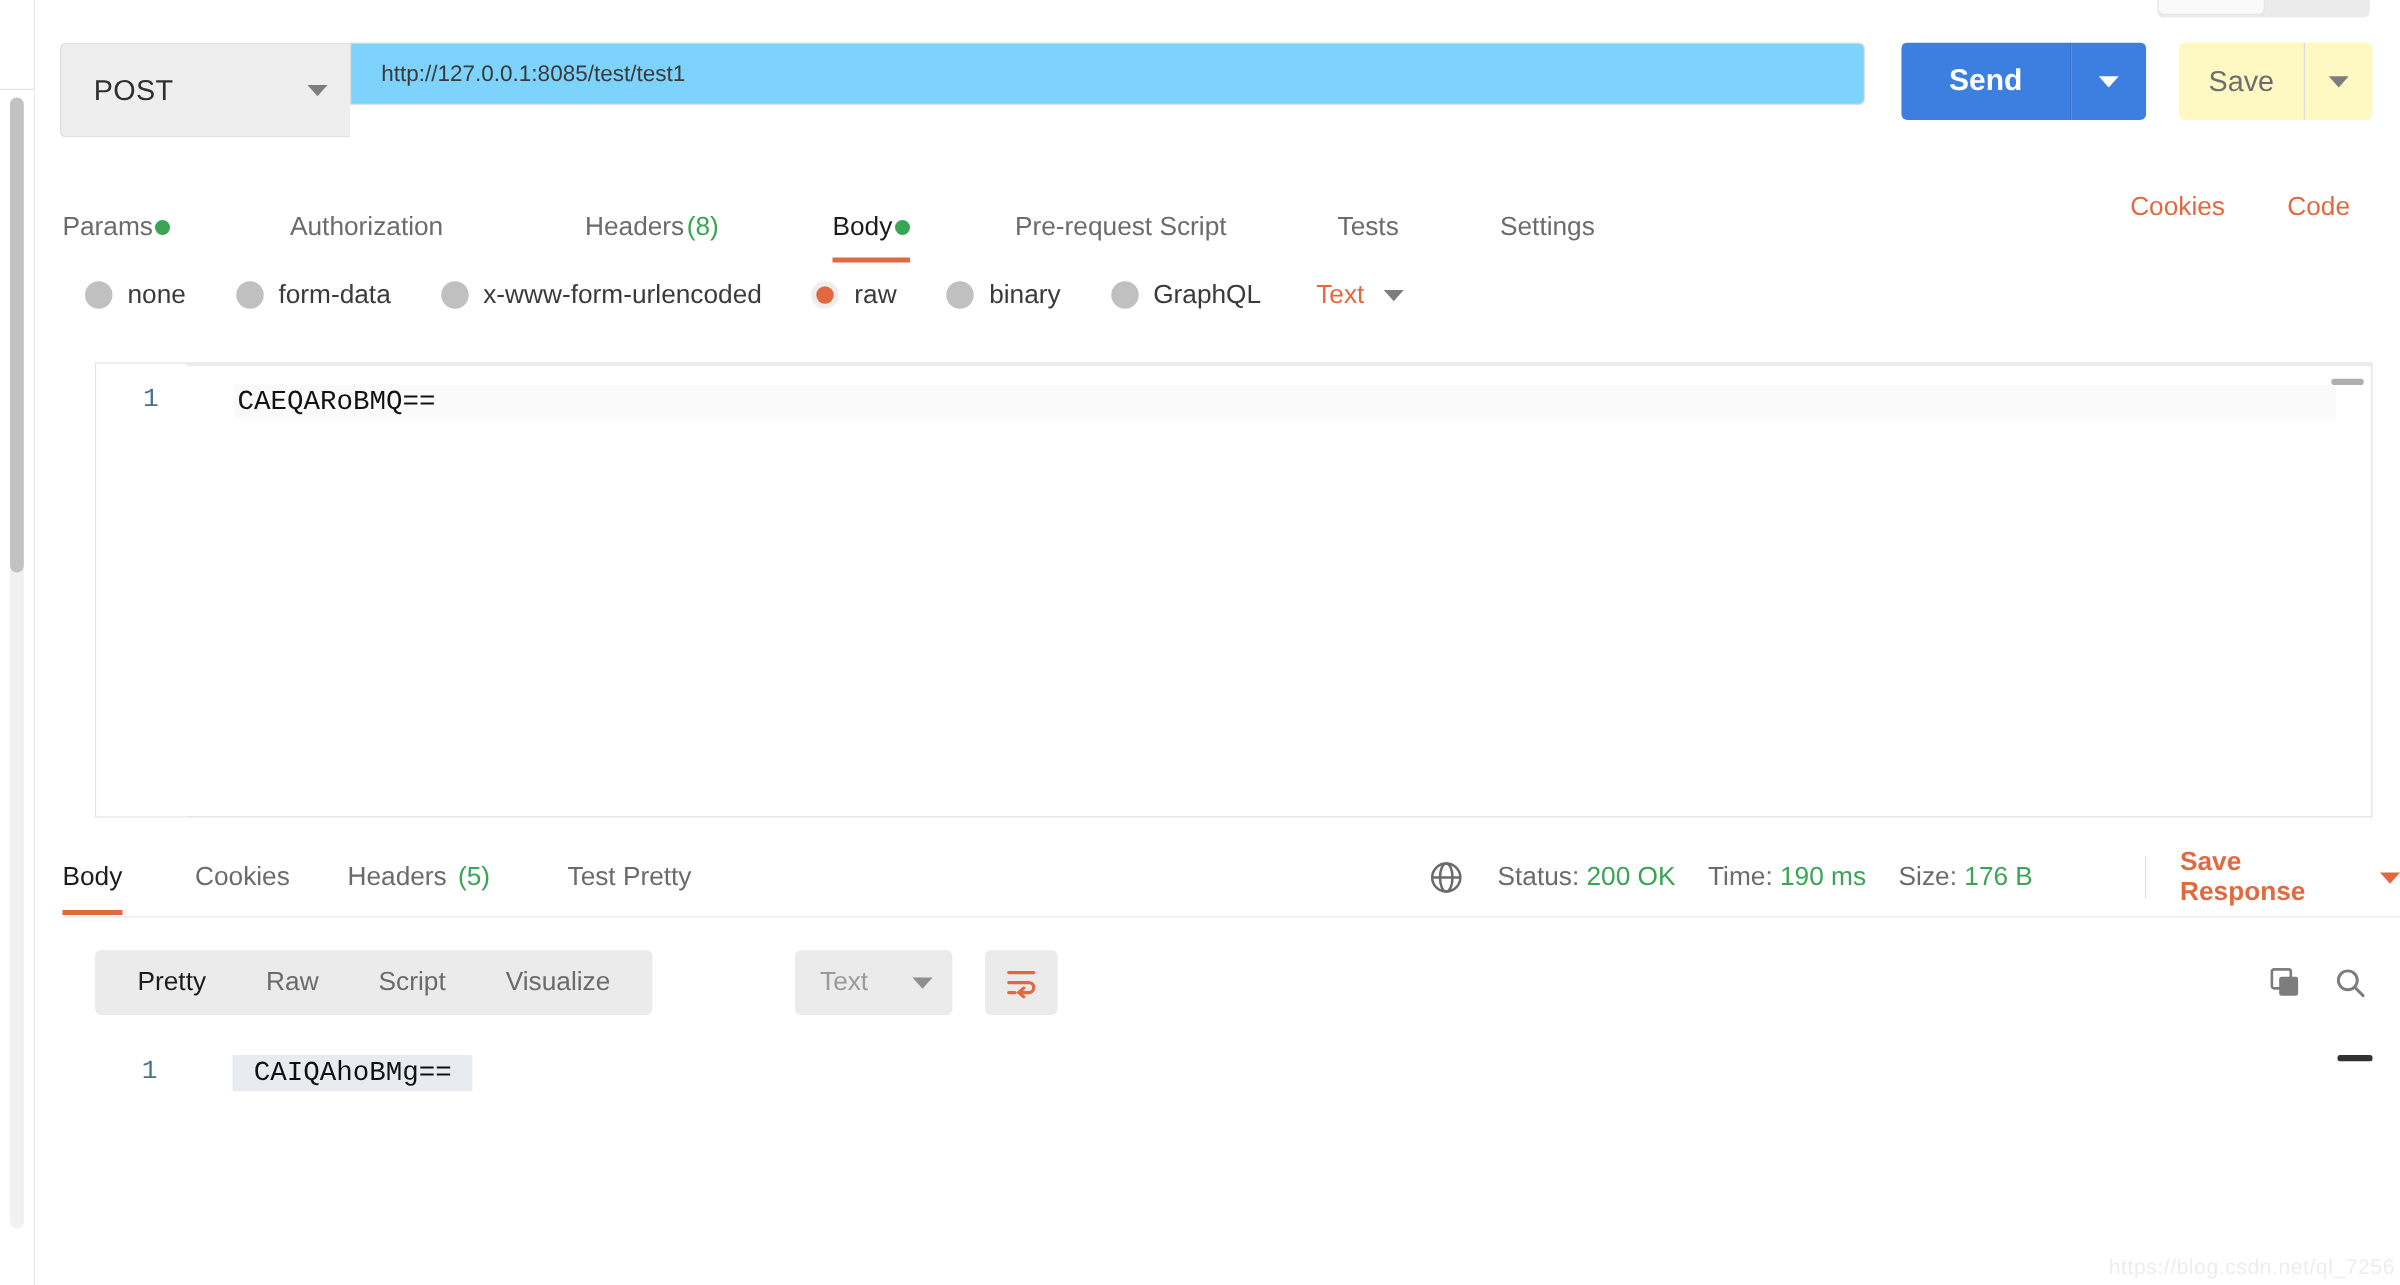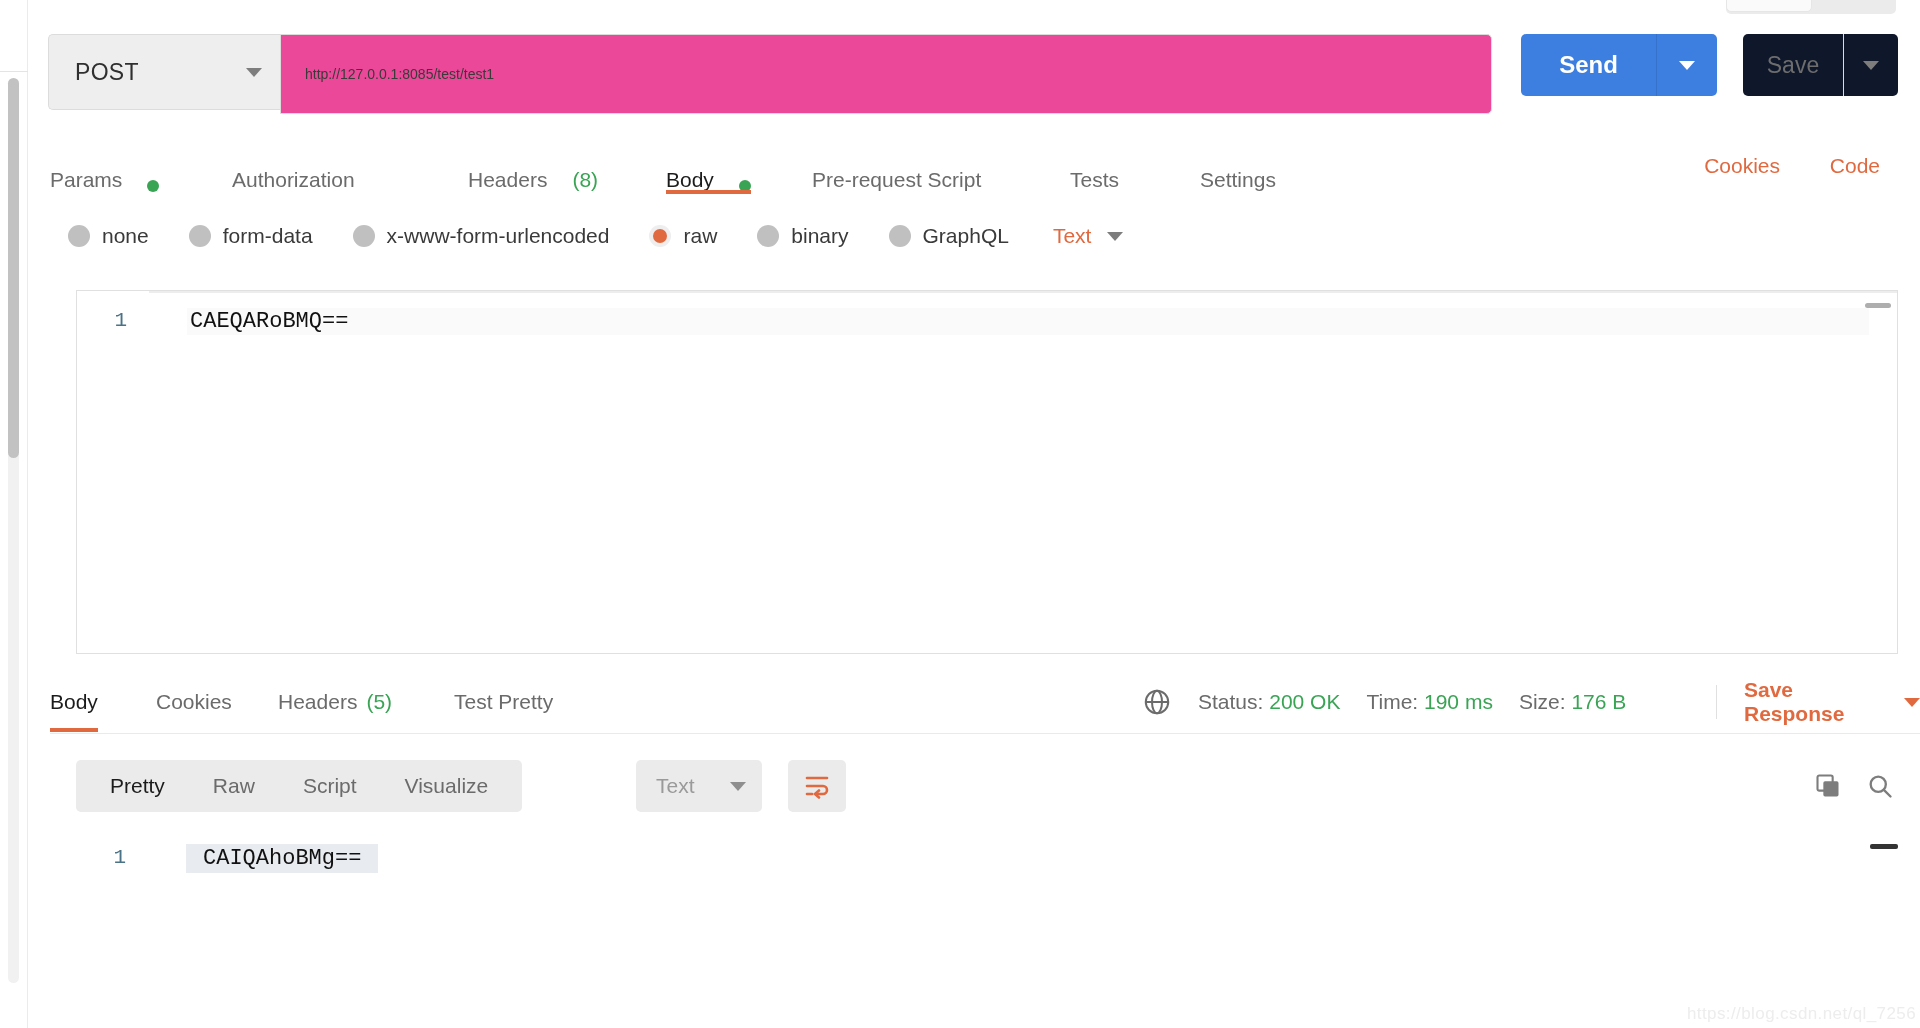--- a/index.html
+++ b/index.html
@@ -54,25 +54,25 @@
     border-radius: 5px 0 0 5px;
     display: flex; align-items: center; justify-content: space-between;
     padding: 0 18px 0 26px; cursor: pointer;
   }
   #method-label { font-size: 23px; color: #2f2f2f; letter-spacing: .3px; }
   .caret-dk {
     width: 0; height: 0; border-left: 8px solid transparent;
     border-right: 8px solid transparent; border-top: 9px solid #7d7d7d;
   }
   #url-input {
-    position: absolute; left: 232px; top: 0; width: 1212px; height: 80px;
-    background: #ec4899; border: 1px solid #dcdcdc;
+    position: absolute; left: 232px; top: 0; width: 1212px; height: 50px;
+    background: #7dd3fc; border: 1px solid #dcdcdc;
     border-radius: 0 5px 5px 0;
     display: flex; align-items: center; padding-left: 24px;
-    font-size: 14px; color: #3a3a3a;
+    font-size: 18px; color: #3a3a3a;
   }
   #send-button-group {
     position: absolute; left: 1473px; top: 0; width: 196px; height: 62px;
     display: flex; border-radius: 5px; overflow: hidden;
   }
   #send-button {
     flex: 1; background: #3d7fe0; color: #ffffff;
     display: flex; align-items: center; justify-content: center;
     font-size: 24px; font-weight: bold; cursor: pointer;
     border-right: 1px solid #3672cb;
@@ -80,38 +80,38 @@
   #send-caret-button {
     width: 60px; background: #3d7fe0;
     display: flex; align-items: center; justify-content: center; cursor: pointer;
   }
   .caret-wh {
     width: 0; height: 0; border-left: 8px solid transparent;
     border-right: 8px solid transparent; border-top: 9px solid #ffffff;
   }
   #save-button-group {
     position: absolute; left: 1695px; top: 0; width: 155px; height: 62px;
-    display: flex; border-radius: 5px; overflow: hidden; background: #0f172a;
+    display: flex; border-radius: 5px; overflow: hidden; background: #fef9c3;
   }
   #save-button {
     flex: 1; display: flex; align-items: center; justify-content: center;
     font-size: 23px; color: #6d6d6d; cursor: pointer;
     border-right: 1px solid #dcdcdc;
   }
   #save-caret-button {
     width: 54px; display: flex; align-items: center; justify-content: center; cursor: pointer;
   }
 
   
   #request-tabs {
     position: absolute; left: 22px; top: 140px; width: 1848px; height: 52px;
   }
   .rtab {
-    position: absolute; top: 0; height: 52px;
-    display: flex; align-items: flex-end; gap: 25px;
+    position: absolute; top: 16px; height: 52px;
+    display: flex; align-items: center; gap: 2px;
     font-size: 21px; color: #6b6b6b; cursor: pointer; white-space: nowrap;
   }
   .rtab.active { color: #1b1b1b; }
   .rtab.active::after {
     content: ""; position: absolute; left: 0; right: 0; bottom: -2px;
     height: 4px; background: #e1693f;
   }
   .dot-green { width: 12px; height: 12px; border-radius: 50%; background: #3aa455; display: inline-block; }
   .count-green { color: #3aa455; font-size: 21px; }
   #cookies-link {

